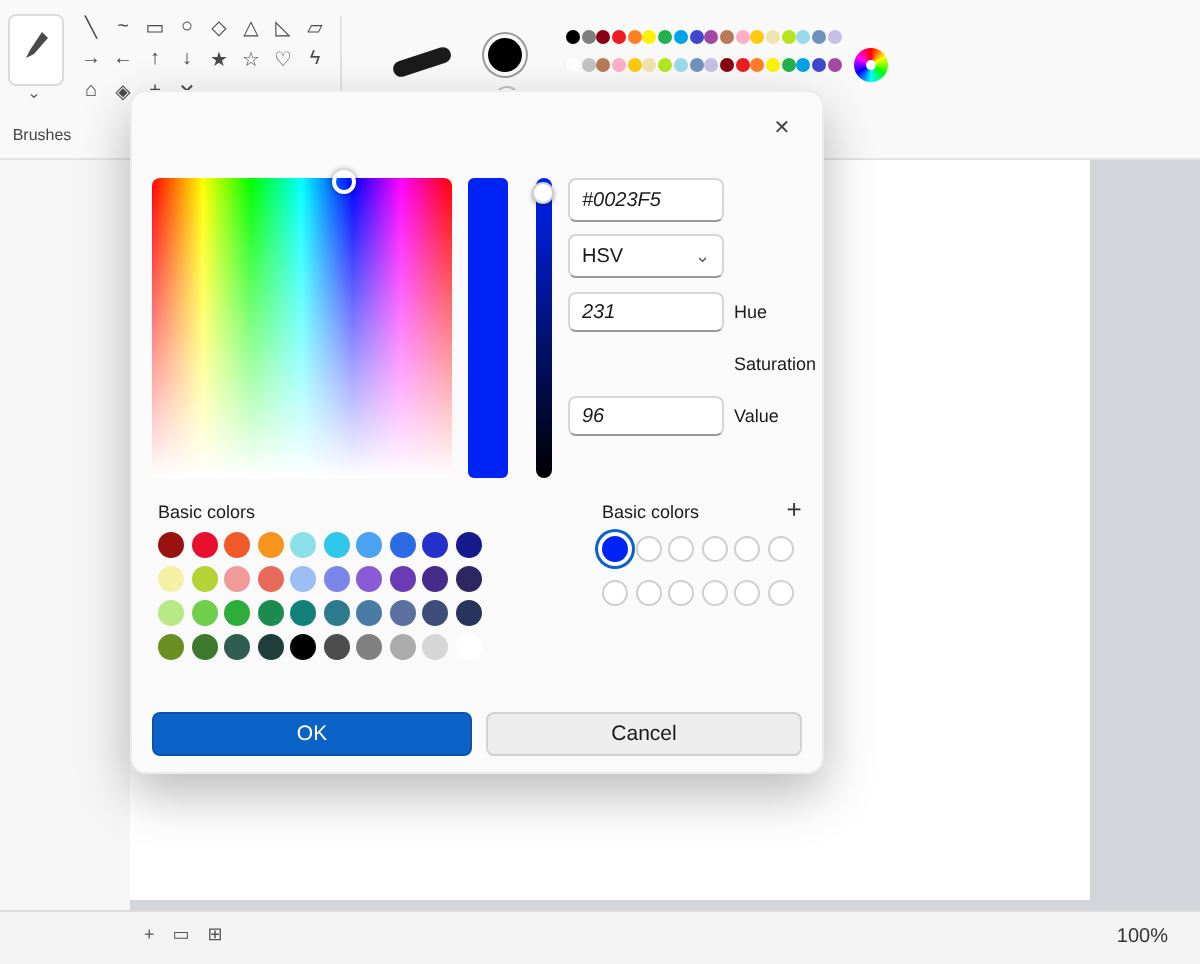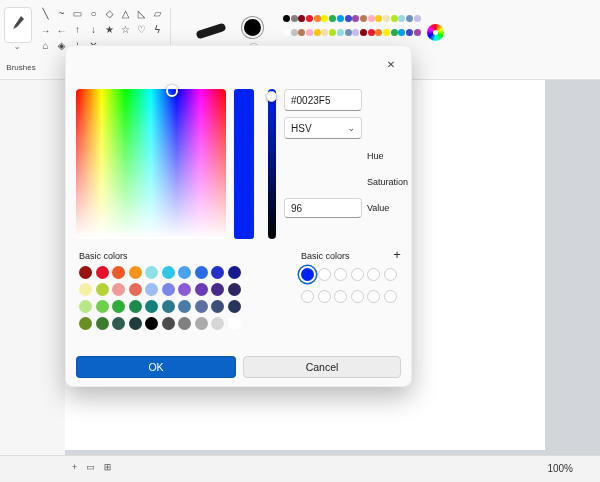--- a/index.html
+++ b/index.html
@@ -32,41 +32,41 @@
 
   
   .left-strip{position:absolute;left:0;top:80px;width:65px;height:375px;background:#f6f6f6;}
   .canvas{position:absolute;left:65px;top:80px;width:480px;height:370px;background:#ffffff;}
 
   
   .statusbar{position:absolute;left:0;top:455px;width:600px;height:27px;background:#f3f3f3;
              border-top:1px solid #dcdcdc;box-sizing:border-box;}
   .status-icons{position:absolute;left:72px;top:6px;display:flex;gap:9px;}
   .status-icons .shape-glyph{font-size:9px;color:#555;}
-  .zoom-text{position:absolute;right:27px;top:7px;font-size:10px;color:#333;}
+  .zoom-text{position:absolute;right:16px;top:7px;font-size:10px;color:#333;}
 
   
   .dialog{position:absolute;left:65px;top:45px;width:345px;height:340px;background:#fafafa;
           border:1px solid #ececec;border-radius:8px;box-shadow:0 10px 26px rgba(0,0,0,.28);}
   .close-btn{position:absolute;right:10px;top:8px;width:20px;height:20px;display:flex;align-items:center;
              justify-content:center;font-size:10px;color:#444;cursor:default;}
   .dlg-title{position:absolute;left:16px;top:22px;font-size:14px;font-weight:600;}
   .picker{position:absolute;left:10px;top:43px;width:150px;height:150px;border-radius:4px;
           background:linear-gradient(to bottom,rgba(255,255,255,0),#fff),
                      linear-gradient(to right,#ff0000,#ffff00 17%,#00ff00 33%,#00ffff 50%,#0000ff 67%,#ff00ff 83%,#ff0000);}
   .picker-marker{position:absolute;left:90px;top:-4px;width:12px;height:12px;border:2px solid #fff;
                  border-radius:50%;box-shadow:0 0 3px rgba(0,0,0,.45);box-sizing:border-box;}
   .cur-color-bar{position:absolute;left:168px;top:43px;width:20px;height:150px;border-radius:3px;}
   .value-slider{position:absolute;left:202px;top:43px;width:8px;height:150px;border-radius:4px;}
   .slider-knob{position:absolute;left:-2px;top:2px;width:11px;height:11px;background:#fff;border:1px solid #cfcfcf;
                border-radius:50%;box-shadow:0 1px 2px rgba(0,0,0,.35);box-sizing:border-box;}
   .field{position:absolute;left:218px;width:78px;background:#fff;border:1px solid #d6d6d6;border-bottom-color:#9a9a9a;
          border-radius:4px;font-size:10px;color:#1a1a1a;padding:0 6px;box-sizing:border-box;
          font-family:"Liberation Sans",sans-serif;}
-  input.field{outline:none;}
+  input.field{outline:none;font-style:italic;}
   .model-select{display:flex;align-items:center;}
   .model-chevron{position:absolute;right:6px;top:5px;font-size:9px;color:#555;}
   .field-label{position:absolute;left:301px;font-size:9px;color:#1a1a1a;}
   .section-label{position:absolute;font-size:9px;color:#1a1a1a;}
   .add-custom{position:absolute;left:323px;top:200px;width:16px;height:16px;display:flex;align-items:center;
               justify-content:center;font-size:13px;color:#333;cursor:default;}
   .basic-grid{position:absolute;left:13px;top:220px;display:grid;grid-template-columns:repeat(10,13px);
               grid-auto-rows:13px;column-gap:3.5px;row-gap:4px;}
   .custom-grid{position:absolute;left:235px;top:222px;display:grid;grid-template-columns:repeat(6,13px);
                grid-auto-rows:13px;column-gap:3.5px;row-gap:9px;}
@@ -186,20 +186,21 @@
     <div class="cur-color-bar" style="background: rgb(0, 35, 245);"></div>
     <div class="value-slider" style="background: linear-gradient(rgb(0, 35, 245), rgb(0, 0, 0));">
       <div class="slider-knob"></div>
     </div>
 
     <input class="field" style="top: 43px; height: 22px;" value="#0023F5">
     <div class="field model-select" style="top:71px;height:22px;">
       <span>HSV</span>
       <span class="model-chevron">⌄</span>
     </div>
+    <input class="field" style="top: 100px; height: 20px;" value="231">
     <div class="field-label" style="top:105px;">Hue</div>
     <div class="field-label" style="top:131px;">Saturation</div>
     <input class="field" style="top: 152px; height: 20px;" value="96">
     <div class="field-label" style="top:157px;">Value</div>
 
     <div class="section-label" style="left:13px;top:205px;">Basic colors</div>
     <div class="section-label" style="left:235px;top:205px;">Basic colors</div>
     <div class="add-custom">+</div>
 
     <div class="basic-grid">

